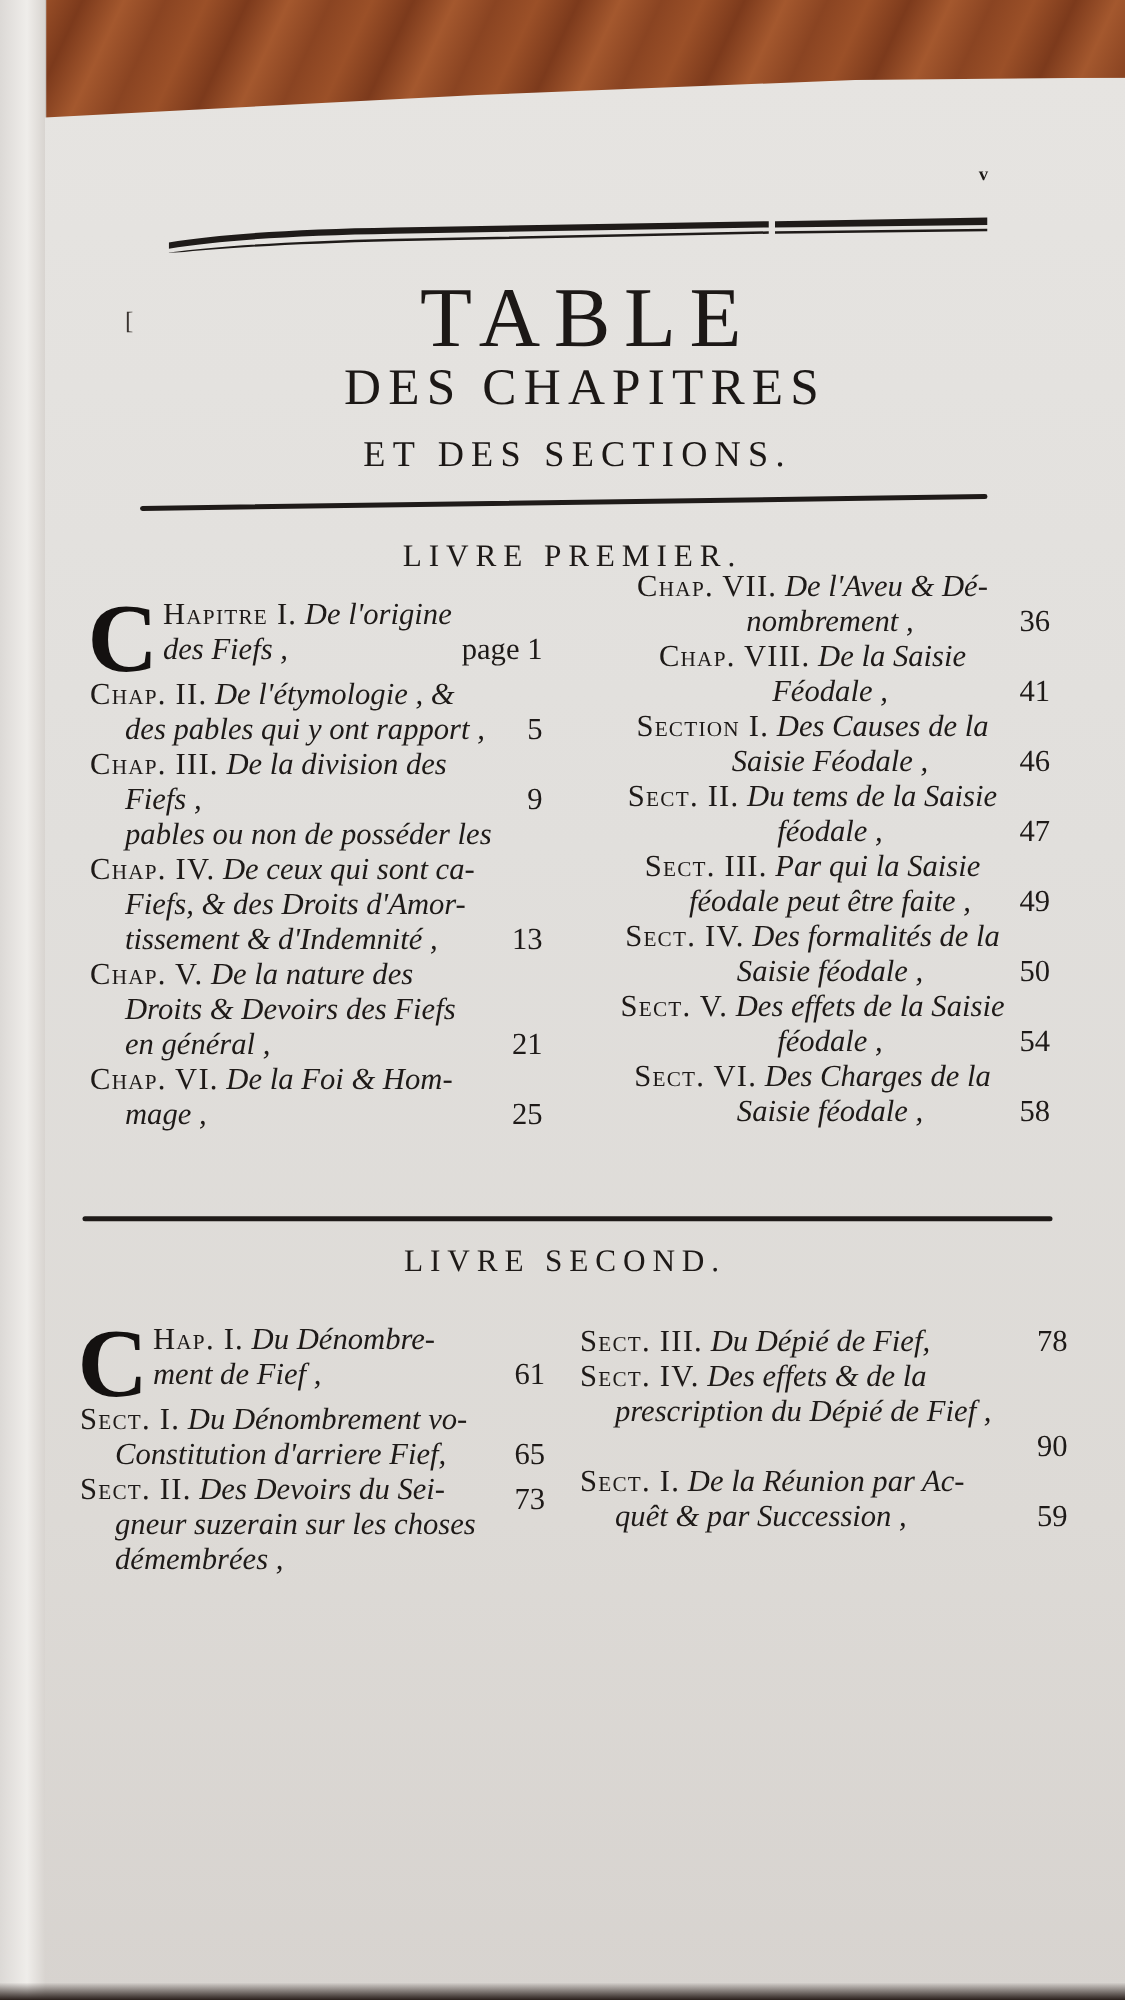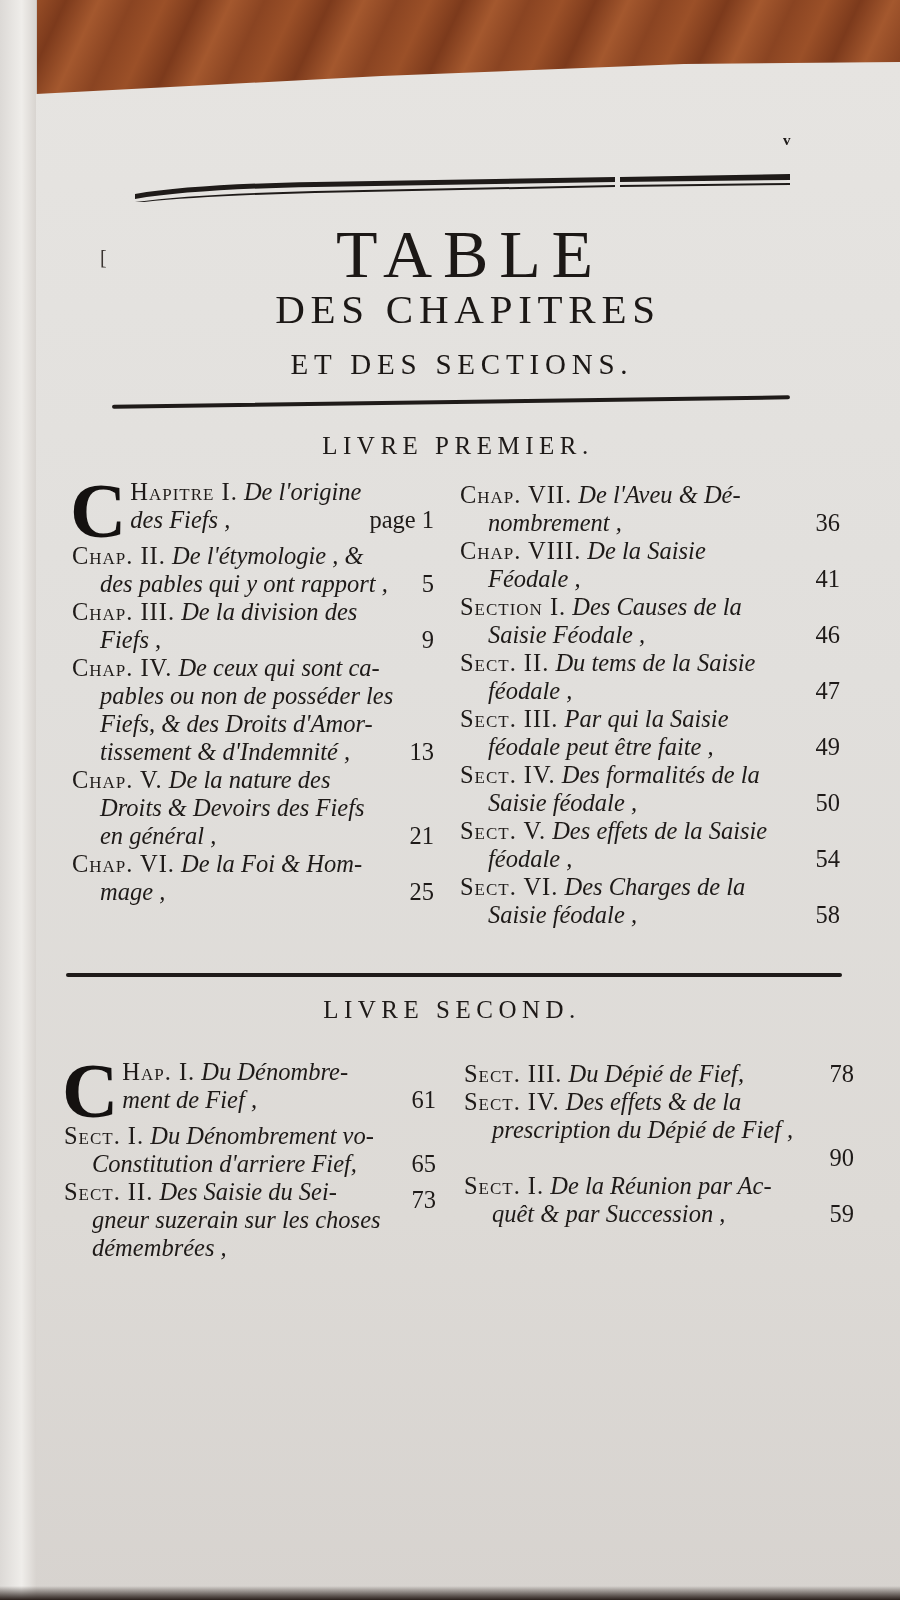--- a/index.html
+++ b/index.html
@@ -87,37 +87,37 @@
   </div>
   <div class="entry" style="clear:both;">
     <span class="line"><span class="sc">Chap. II.</span> <span class="it">De l'étymologie , &amp;</span></span>
     <span class="line it indent"><span>des pables qui y ont rapport ,</span><span class="pg">5</span></span>
   </div>
   <div class="entry">
     <span class="line"><span class="sc">Chap. III.</span> <span class="it">De la division des</span></span>
     <span class="line it indent"><span>Fiefs ,</span><span class="pg">9</span></span>
   </div>
   <div class="entry">
+    <span class="line it indent">pables ou non de posséder les</span>
     <span class="line"><span class="sc">Chap. IV.</span> <span class="it">De ceux qui sont ca-</span></span>
-    <span class="line it indent">pables ou non de posséder les</span>
     <span class="line it indent">Fiefs, &amp; des Droits d'Amor-</span>
     <span class="line it indent"><span>tissement &amp; d'Indemnité ,</span><span class="pg">13</span></span>
   </div>
   <div class="entry">
     <span class="line"><span class="sc">Chap. V.</span> <span class="it">De la nature des</span></span>
     <span class="line it indent">Droits &amp; Devoirs des Fiefs</span>
     <span class="line it indent"><span>en général ,</span><span class="pg">21</span></span>
   </div>
   <div class="entry">
     <span class="line"><span class="sc">Chap. VI.</span> <span class="it">De la Foi &amp; Hom-</span></span>
     <span class="line it indent"><span>mage ,</span><span class="pg">25</span></span>
   </div>
 </div>
 
-<div class="col" style="left:460px; top:481px; width:380px;">
+<div class="col" style="left:460px; top:456px; width:380px;text-align:center;">
   <div class="entry">
     <span class="line"><span class="sc">Chap. VII.</span> <span class="it">De l'Aveu &amp; Dé-</span></span>
     <span class="line it indent"><span>nombrement ,</span><span class="pg">36</span></span>
   </div>
   <div class="entry">
     <span class="line"><span class="sc">Chap. VIII.</span> <span class="it">De la Saisie</span></span>
     <span class="line it indent"><span>Féodale ,</span><span class="pg">41</span></span>
   </div>
   <div class="entry">
     <span class="line"><span class="sc">Section I.</span> <span class="it">Des Causes de la</span></span>
@@ -153,21 +153,21 @@
   <div class="entry">
     <span class="dropcap">C</span>
     <span class="line"><span class="sc">Hap. I.</span> <span class="it">Du Dénombre-</span></span>
     <span class="line it"><span>ment de Fief ,</span><span class="pg">61</span></span>
   </div>
   <div class="entry" style="clear:both;">
     <span class="line"><span class="sc">Sect. I.</span> <span class="it">Du Dénombrement vo-</span></span>
     <span class="line it indent"><span>Constitution d'arriere Fief,</span><span class="pg">65</span></span>
   </div>
   <div class="entry">
-    <span class="line"><span class="sc">Sect. II.</span> <span class="it">Des Saisie du Sei-</span></span>
+    <span class="line"><span class="sc">Sect. II.</span> <span class="it">Des Devoirs du Sei-</span></span>
     <span class="line it indent">gneur suzerain sur les choses</span>
     <span class="line it indent"><span>démembrées ,</span><span class="pg" style="top:8px;">73</span></span>
   </div>
 </div>
 
 <div class="col" style="left:464px; top:1060px; width:390px;">
   <div class="entry">
     <span class="line"><span class="sc">Sect. III.</span> <span class="it">Du Dépié de Fief,</span><span class="pg">78</span></span>
   </div>
   <div class="entry">

